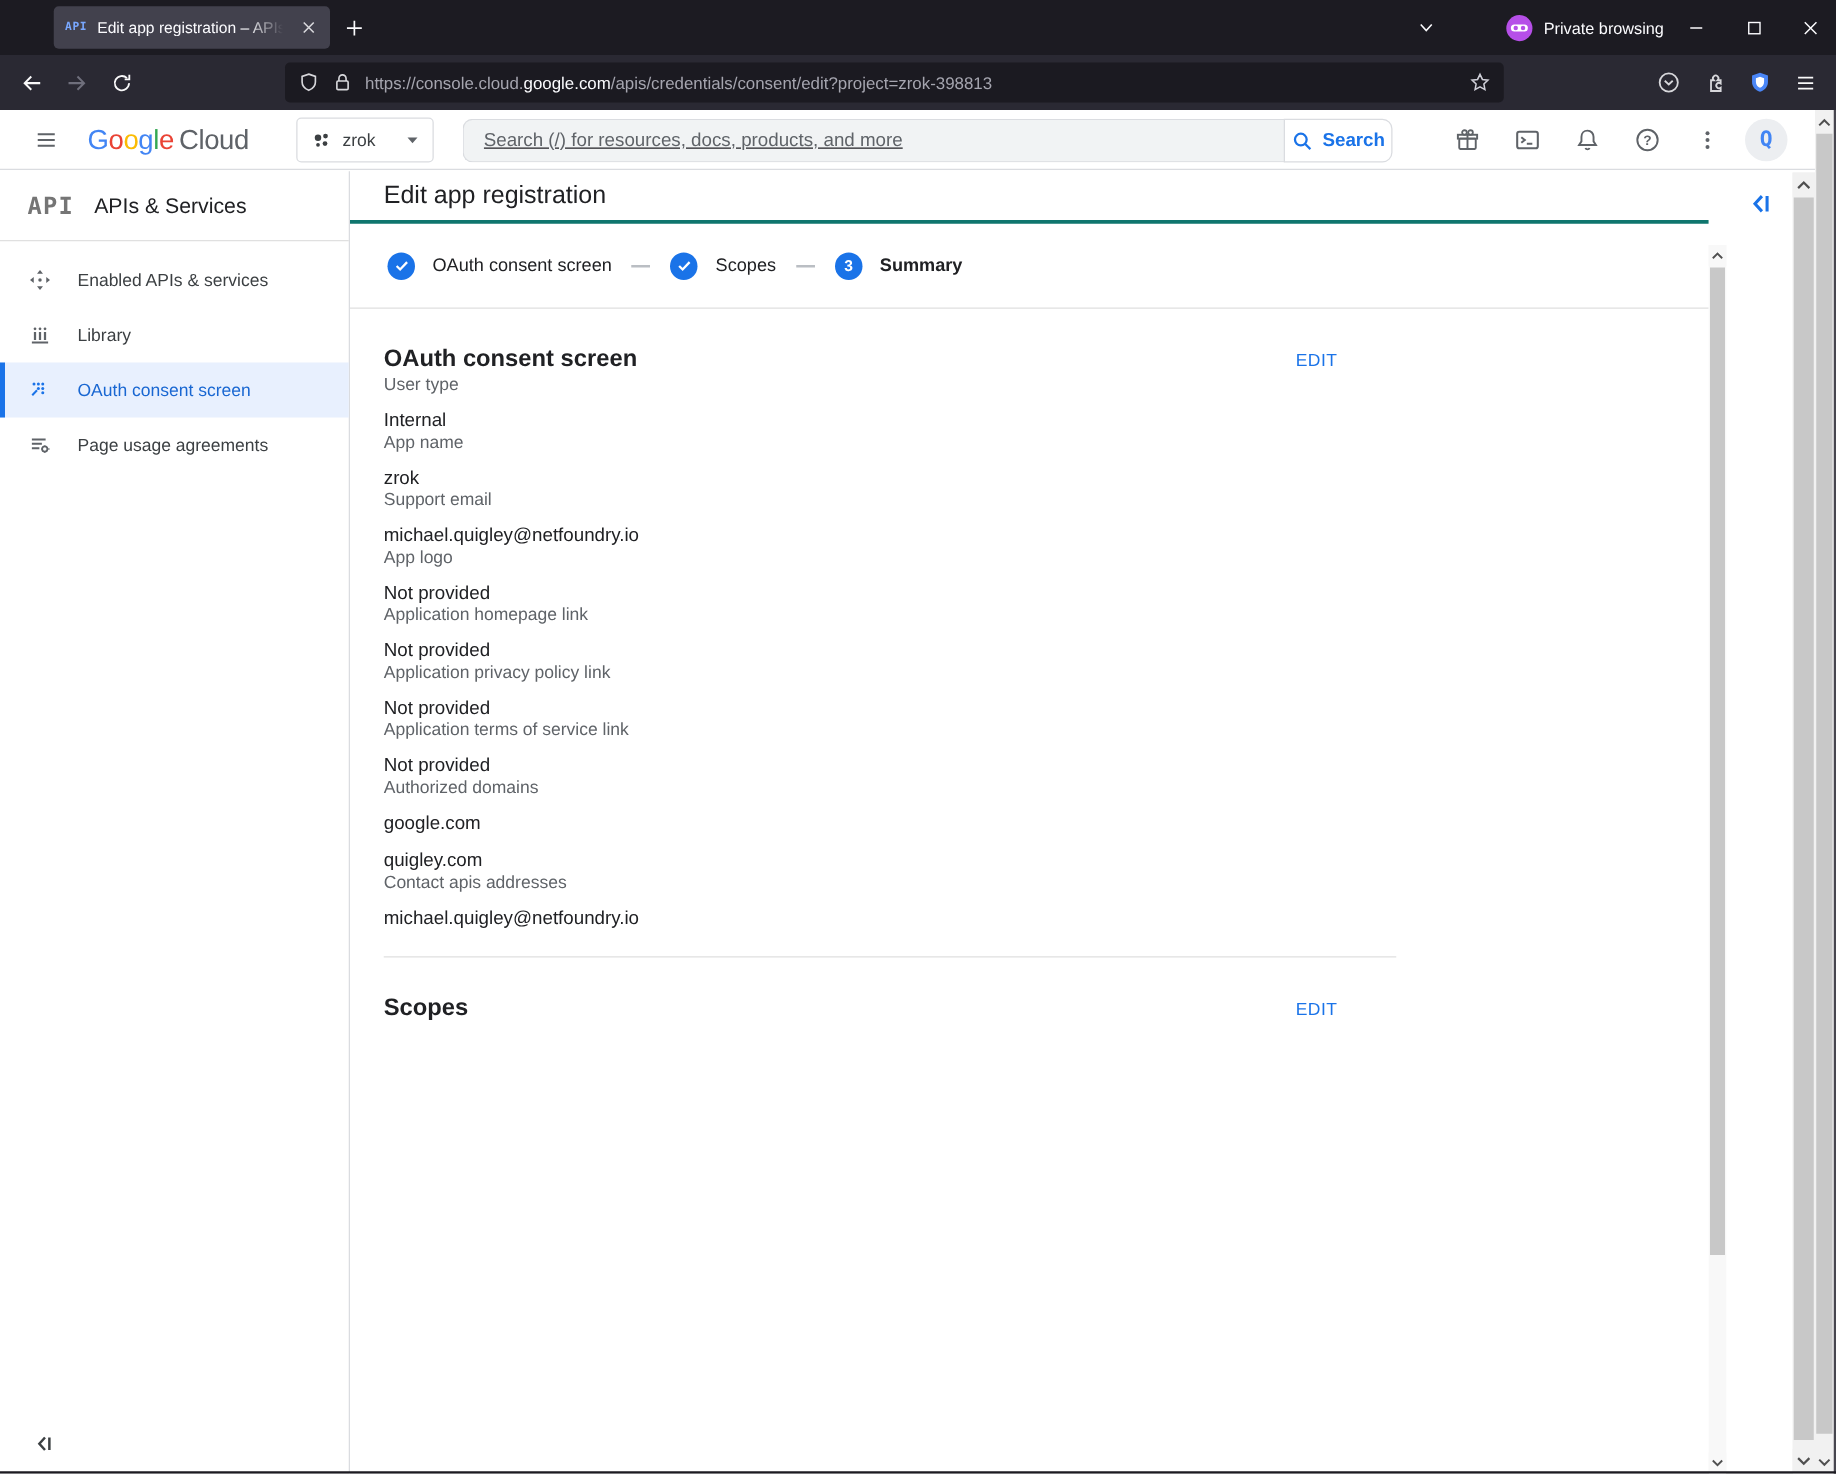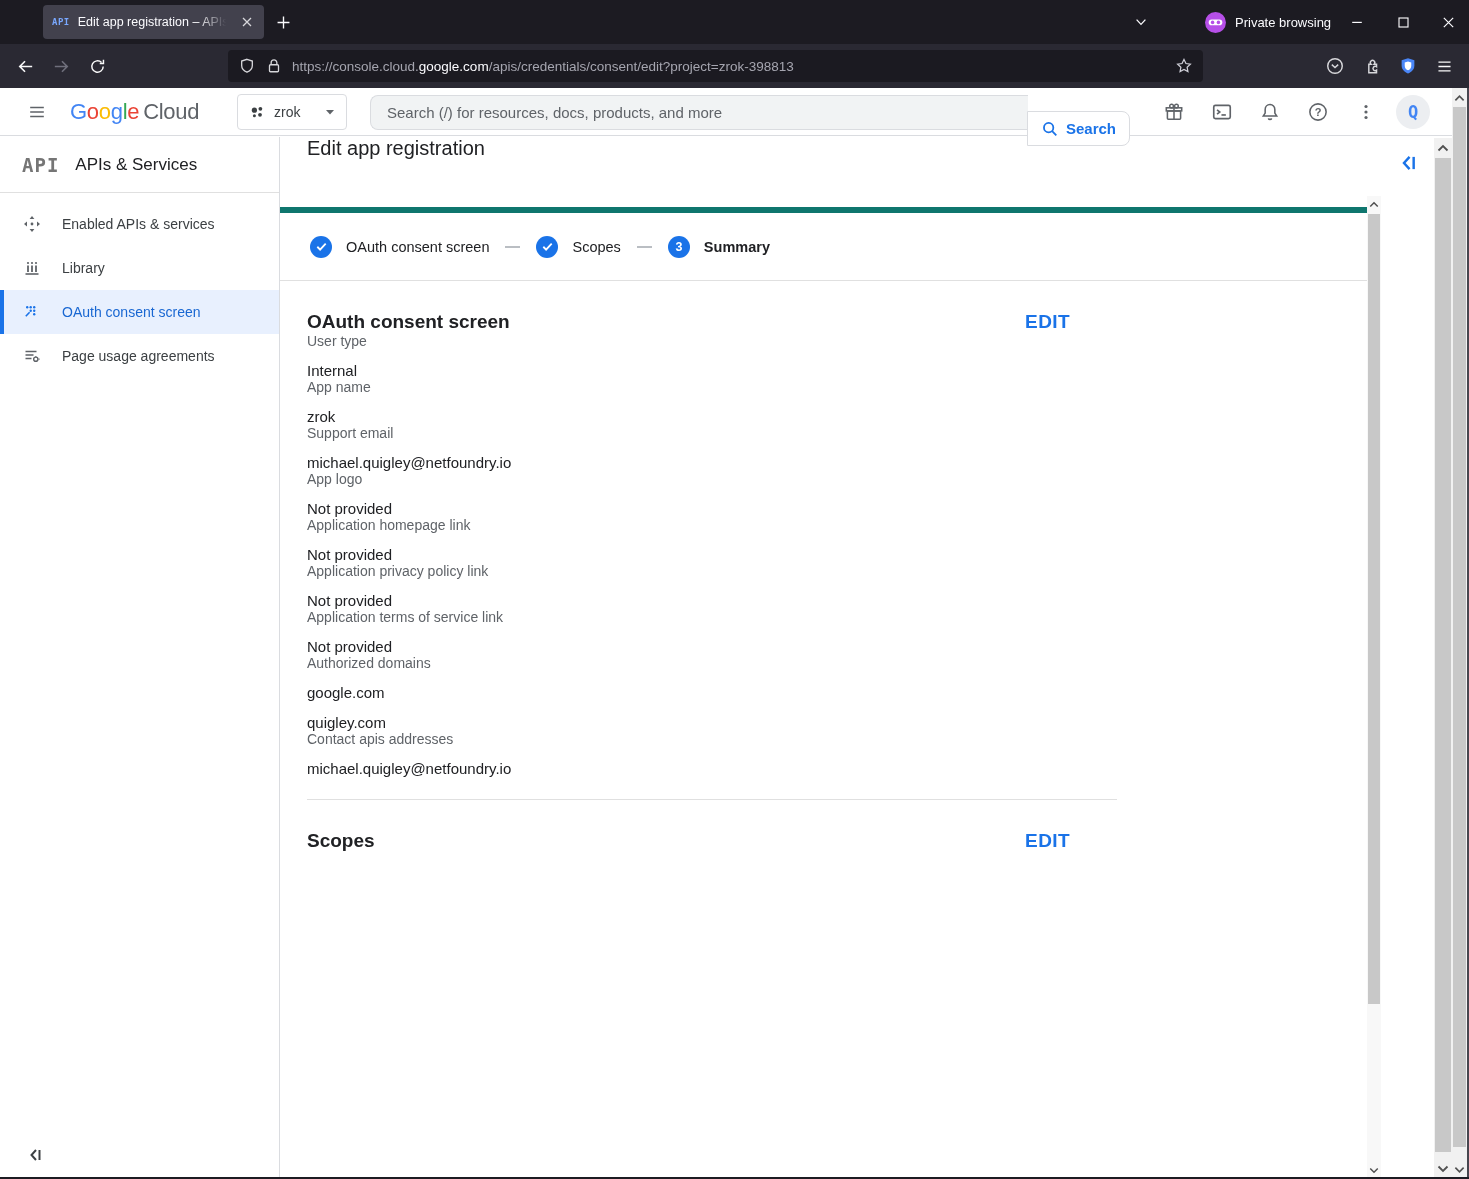--- a/index.html
+++ b/index.html
@@ -32,56 +32,56 @@
   .gc-header{position:absolute;left:0;top:88px;width:1452px;height:48px;background:#fff;border-bottom:1px solid #dadce0;box-sizing:border-box;z-index:3;}
   .gc-burger{position:absolute;left:22px;top:9px;width:30px;height:30px;}
   .gc-logo{position:absolute;left:70px;top:11px;font-size:22px;letter-spacing:-0.3px;}
   .g-b{color:#4285F4}.g-r{color:#EA4335}.g-y{color:#FBBC04}.g-g{color:#34A853}
   .gc-cloud{color:#5f6368;margin-left:4px;}
   .proj-chip{position:absolute;left:237px;top:6px;width:110px;height:36px;border:1px solid #dadce0;border-radius:4px;
              display:flex;align-items:center;padding:0 10px;gap:8px;box-sizing:border-box;}
   .proj-name{font-size:14px;color:#3c4043;flex:1;}
   .gc-search{position:absolute;left:370px;top:7px;width:658px;height:35px;background:#f1f3f4;border:1px solid #dadce0;
              border-right:none;border-radius:8px 0 0 8px;display:flex;align-items:center;padding:0 14px;box-sizing:border-box;}
-  .gc-search input{border:none;background:transparent;outline:none;width:100%;font-size:15px;color:#202124;font-family:"Liberation Sans",sans-serif;}
+  .gc-search input{border:none;background:transparent;outline:none;width:100%;font-size:15px;color:#202124;font-family:"Liberation Sans",sans-serif;text-decoration:underline;}
   .gc-search input::placeholder{color:#5f6368;opacity:1;}
-  .gc-search-btn{position:absolute;left:1027px;top:7px;width:103px;height:35px;background:#fff;border:1px solid #dadce0;
-                 border-radius:0 8px 8px 0;display:flex;align-items:center;justify-content:center;gap:7px;box-sizing:border-box;margin-top:16px;}
+  .gc-search-btn{position:absolute;left:1027px;top:7px;width:87px;height:35px;background:#fff;border:1px solid #dadce0;
+                 border-radius:0 8px 8px 0;display:flex;align-items:center;justify-content:center;gap:7px;box-sizing:border-box;}
   .gc-search-btn span{color:#1a73e8;font-size:15px;font-weight:bold;}
   .hdr-ico{position:absolute;top:9px;width:30px;height:30px;}
   .avatar{position:absolute;left:1396px;top:7px;width:34px;height:34px;border-radius:50%;background:#eceef1;
           display:flex;align-items:center;justify-content:center;font-family:"DejaVu Sans Mono",monospace;
           font-weight:bold;font-size:17px;color:#4285f4;}
 
   
   .sidebar{position:absolute;left:0;top:137px;width:280px;bottom:0;background:#fff;border-right:1px solid #dadce0;box-sizing:border-box;}
   .sb-head{height:55px;border-bottom:1px solid #e0e0e0;display:flex;align-items:center;padding-left:22px;gap:16px;}
   .api-logo{font-family:"DejaVu Sans Mono",monospace;font-weight:bold;font-size:19px;color:#757575;letter-spacing:1px;}
   .sb-title{font-size:17px;color:#202124;}
   .sb-items{margin-top:9px;}
   .sb-item{height:44px;display:flex;align-items:center;padding-left:22px;gap:20px;font-size:14px;color:#3c4043;}
   .sb-item .sb-ico{width:20px;height:20px;flex:0 0 auto;}
   .sb-item.selected{background:#e8f0fe;border-left:4px solid #1a73e8;padding-left:18px;color:#1967d2;}
   .sb-collapse{position:absolute;left:26px;bottom:14px;width:20px;height:20px;}
 
   
   .main{position:absolute;left:280px;top:137px;width:1087px;bottom:0;background:#fff;overflow:hidden;}
-  .page-head{height:76px;border-bottom:6px solid #0f766e;display:flex;padding-left:27px;
+  .page-head{height:42px;border-bottom:3px solid #0f766e;display:flex;align-items:center;padding-left:27px;
              font-size:20px;color:#202124;box-sizing:border-box;}
   .stepper{display:flex;align-items:center;height:68px;padding-left:30px;border-bottom:1px solid #e0e0e0;gap:13px;box-sizing:border-box;}
   .step{display:flex;align-items:center;gap:14px;}
   .step-circle{width:22px;height:22px;border-radius:50%;background:#1a73e8;display:flex;align-items:center;justify-content:center;}
   .step-num{color:#fff;font-size:12.5px;font-weight:bold;}
   .step-label{font-size:14.5px;color:#202124;}
   .step.current .step-label{font-weight:bold;}
   .dash{width:15px;height:2px;background:#babec3;margin:0 3px;}
   .section{padding-left:27px;}
   .sec-head{display:flex;justify-content:space-between;align-items:center;width:763px;margin-top:30px;}
   .sec-title{font-size:19px;font-weight:bold;color:#202124;}
-  .edit-link{font-size:19px;font-weight:bold;color:#1a73e8;letter-spacing:0.4px;}
+  .edit-link{font-size:14px;font-weight:normal;color:#1a73e8;letter-spacing:0.4px;}
   .field{}
   .field:first-of-type{margin-top:38px;}
   .f-label{font-size:14px;color:#5f6368;margin-bottom:13px;}
   .f-value{font-size:15px;color:#202124;}
   .f-value + .f-value{margin-top:13px;}
   .divider{width:810px;height:1px;background:#e0e0e0;margin-top:22px;}
 
   
   .gutter{position:absolute;left:1381px;top:137px;width:53px;bottom:0;background:#fff;}
   .info-collapse{position:absolute;left:1398px;top:152px;width:22px;height:22px;}

